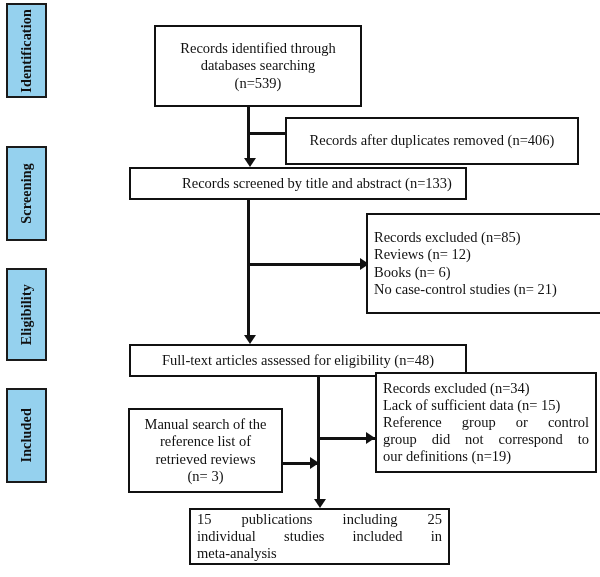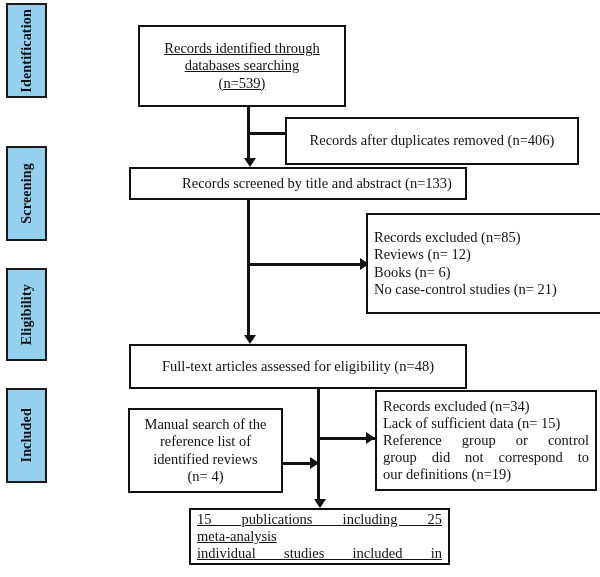--- a/index.html
+++ b/index.html
@@ -115,59 +115,59 @@
 
   <div class="vline" style="left:317px; top:377px; height:124px;"></div>
   <div class="arrow-down" style="left:314px; top:499px;"></div>
 
   <div class="hline" style="left:317px; top:437px; width:58px;"></div>
   <div class="arrow-right" style="left:366px; top:432px;"></div>
 
   <div class="hline" style="left:283px; top:462px; width:36px;"></div>
   <div class="arrow-right" style="left:310px; top:457px;"></div>
 
-  <div class="node center" style="left:138px; top:25px; width:208px; height:82px;text-decoration:underline;">
+  <div class="node center" style="left:154px; top:25px; width:208px; height:82px;">
     <span class="ln">Records identified through</span>
     <span class="ln">databases searching</span>
     <span class="ln">(n=539)</span>
   </div>
 
   <div class="node center" style="left:285px; top:117px; width:294px; height:48px;">
     <span class="ln">Records after duplicates removed (n=406)</span>
   </div>
 
   <div class="node center" style="left:129px; top:167px; width:338px; height:33px;padding-left:44px;">
     <span class="ln">Records screened by title and  abstract (n=133)</span>
   </div>
 
   <div class="node left" style="left:366px; top:213px; width:255px; height:101px;">
     <span class="ln">Records excluded (n=85)</span>
     <span class="ln">Reviews (n= 12)</span>
     <span class="ln">Books (n= 6)</span>
     <span class="ln">No case-control studies (n= 21)</span>
   </div>
 
-  <div class="node center" style="left:129px; top:344px; width:338px; height:45px;">
+  <div class="node center" style="left:129px; top:344px; width:338px; height:33px;">
     <span class="ln">Full-text articles assessed for eligibility (n=48)</span>
   </div>
 
   <div class="node left" style="left:128px; top:408px; width:155px; height:85px;align-items:center;">
     <span class="ln">Manual search of the</span>
     <span class="ln">reference list of</span>
-    <span class="ln">identified reviews</span>
-    <span class="ln c">(n= 4)</span>
+    <span class="ln">retrieved reviews</span>
+    <span class="ln c">(n= 3)</span>
   </div>
 
-  <div class="node left" style="left:375px; top:390px; width:222px; height:101px;">
+  <div class="node left" style="left:375px; top:372px; width:222px; height:101px;">
     <span class="ln">Records excluded (n=34)</span>
     <span class="ln">Lack of sufficient data (n= 15)</span>
     <span class="ln j" style="text-align:justify; text-align-last:justify;">Reference group or control</span>
     <span class="ln j" style="text-align:justify; text-align-last:justify;font-family:Liberation Serif, serif;">group did not correspond to</span>
     <span class="ln">our definitions (n=19)</span>
   </div>
 
-  <div class="node left" style="left:189px; top:508px; width:261px; height:57px;text-decoration:underline;">
+  <div class="node left" style="left:189px; top:508px; width:261px; height:57px;">
     <span class="ln j" style="text-align:justify; text-align-last:justify;">15 publications including 25</span>
+    <span class="ln j" style="text-align:justify; text-align-last:justify;">individual studies included in</span>
     <span class="ln last">meta-analysis</span>
-    <span class="ln j" style="text-align:justify; text-align-last:justify;">individual studies included in</span>
   </div>
 
 </div>
 
 </body></html>

